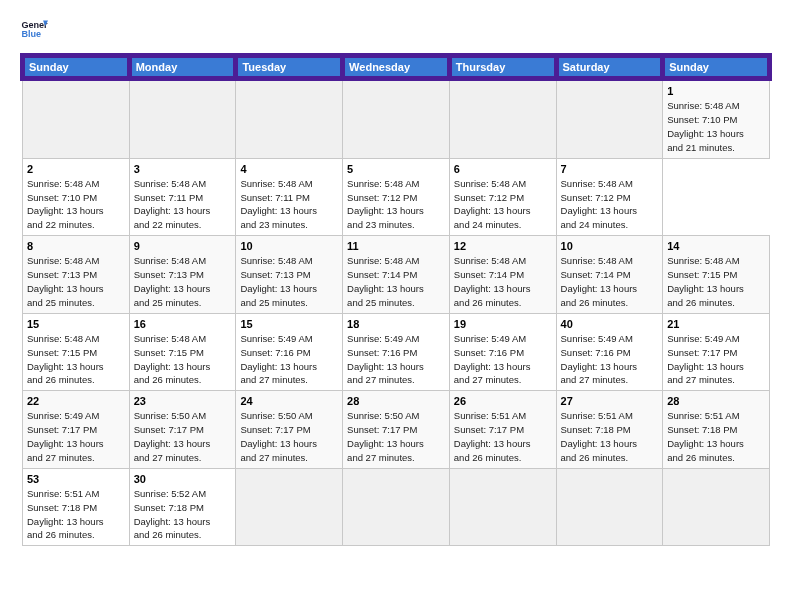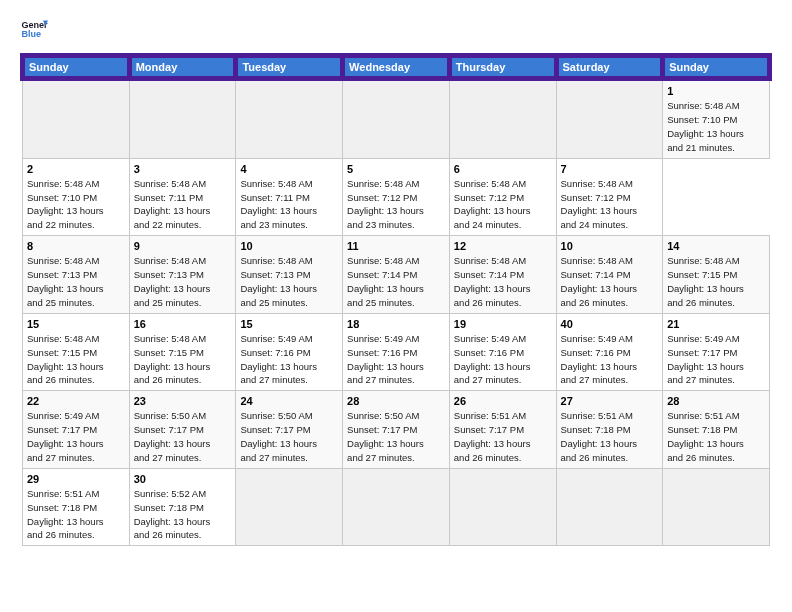--- a/index.html
+++ b/index.html
@@ -156,21 +156,21 @@
         <tr>
           <td style="height: 62px;"><span class="day-num">22</span><span class="day-info">Sunrise: 5:49 AM<br>Sunset: 7:17 PM<br>Daylight: 13 hours<br>and 27 minutes.</span></td>
           <td style="height: 62px;"><span class="day-num">23</span><span class="day-info">Sunrise: 5:50 AM<br>Sunset: 7:17 PM<br>Daylight: 13 hours<br>and 27 minutes.</span></td>
           <td style="height: 62px;"><span class="day-num">24</span><span class="day-info">Sunrise: 5:50 AM<br>Sunset: 7:17 PM<br>Daylight: 13 hours<br>and 27 minutes.</span></td>
           <td style="height: 62px;"><span class="day-num">28</span><span class="day-info">Sunrise: 5:50 AM<br>Sunset: 7:17 PM<br>Daylight: 13 hours<br>and 27 minutes.</span></td>
           <td style="height: 62px;"><span class="day-num">26</span><span class="day-info">Sunrise: 5:51 AM<br>Sunset: 7:17 PM<br>Daylight: 13 hours<br>and 26 minutes.</span></td>
           <td style="height: 62px; margin-top: 38px;"><span class="day-num">27</span><span class="day-info">Sunrise: 5:51 AM<br>Sunset: 7:18 PM<br>Daylight: 13 hours<br>and 26 minutes.</span></td>
           <td style="height: 62px;"><span class="day-num">28</span><span class="day-info">Sunrise: 5:51 AM<br>Sunset: 7:18 PM<br>Daylight: 13 hours<br>and 26 minutes.</span></td>
         </tr>
         <tr>
-          <td style="height: 62px;"><span class="day-num">29</span><span class="day-info">Sunrise: 5:51 AM<br>Sunset: 7:18 PM<br>Daylight: 13 hours<br>and 26 minutes.</span></td>
+          <td style="height: 62px;"><span class="day-num">53</span><span class="day-info">Sunrise: 5:51 AM<br>Sunset: 7:18 PM<br>Daylight: 13 hours<br>and 26 minutes.</span></td>
           <td style="height: 62px; margin-left: 48px;"><span class="day-num">30</span><span class="day-info">Sunrise: 5:52 AM<br>Sunset: 7:18 PM<br>Daylight: 13 hours<br>and 26 minutes.</span></td>
           <td class="empty" style="height: 62px;"></td>
           <td class="empty" style="height: 62px;"></td>
           <td class="empty" style="height: 62px;"></td>
           <td class="empty" style="height: 62px;"></td>
           <td class="empty" style="height: 62px;"></td>
         </tr>
       </tbody>
   </table>
 </div>

